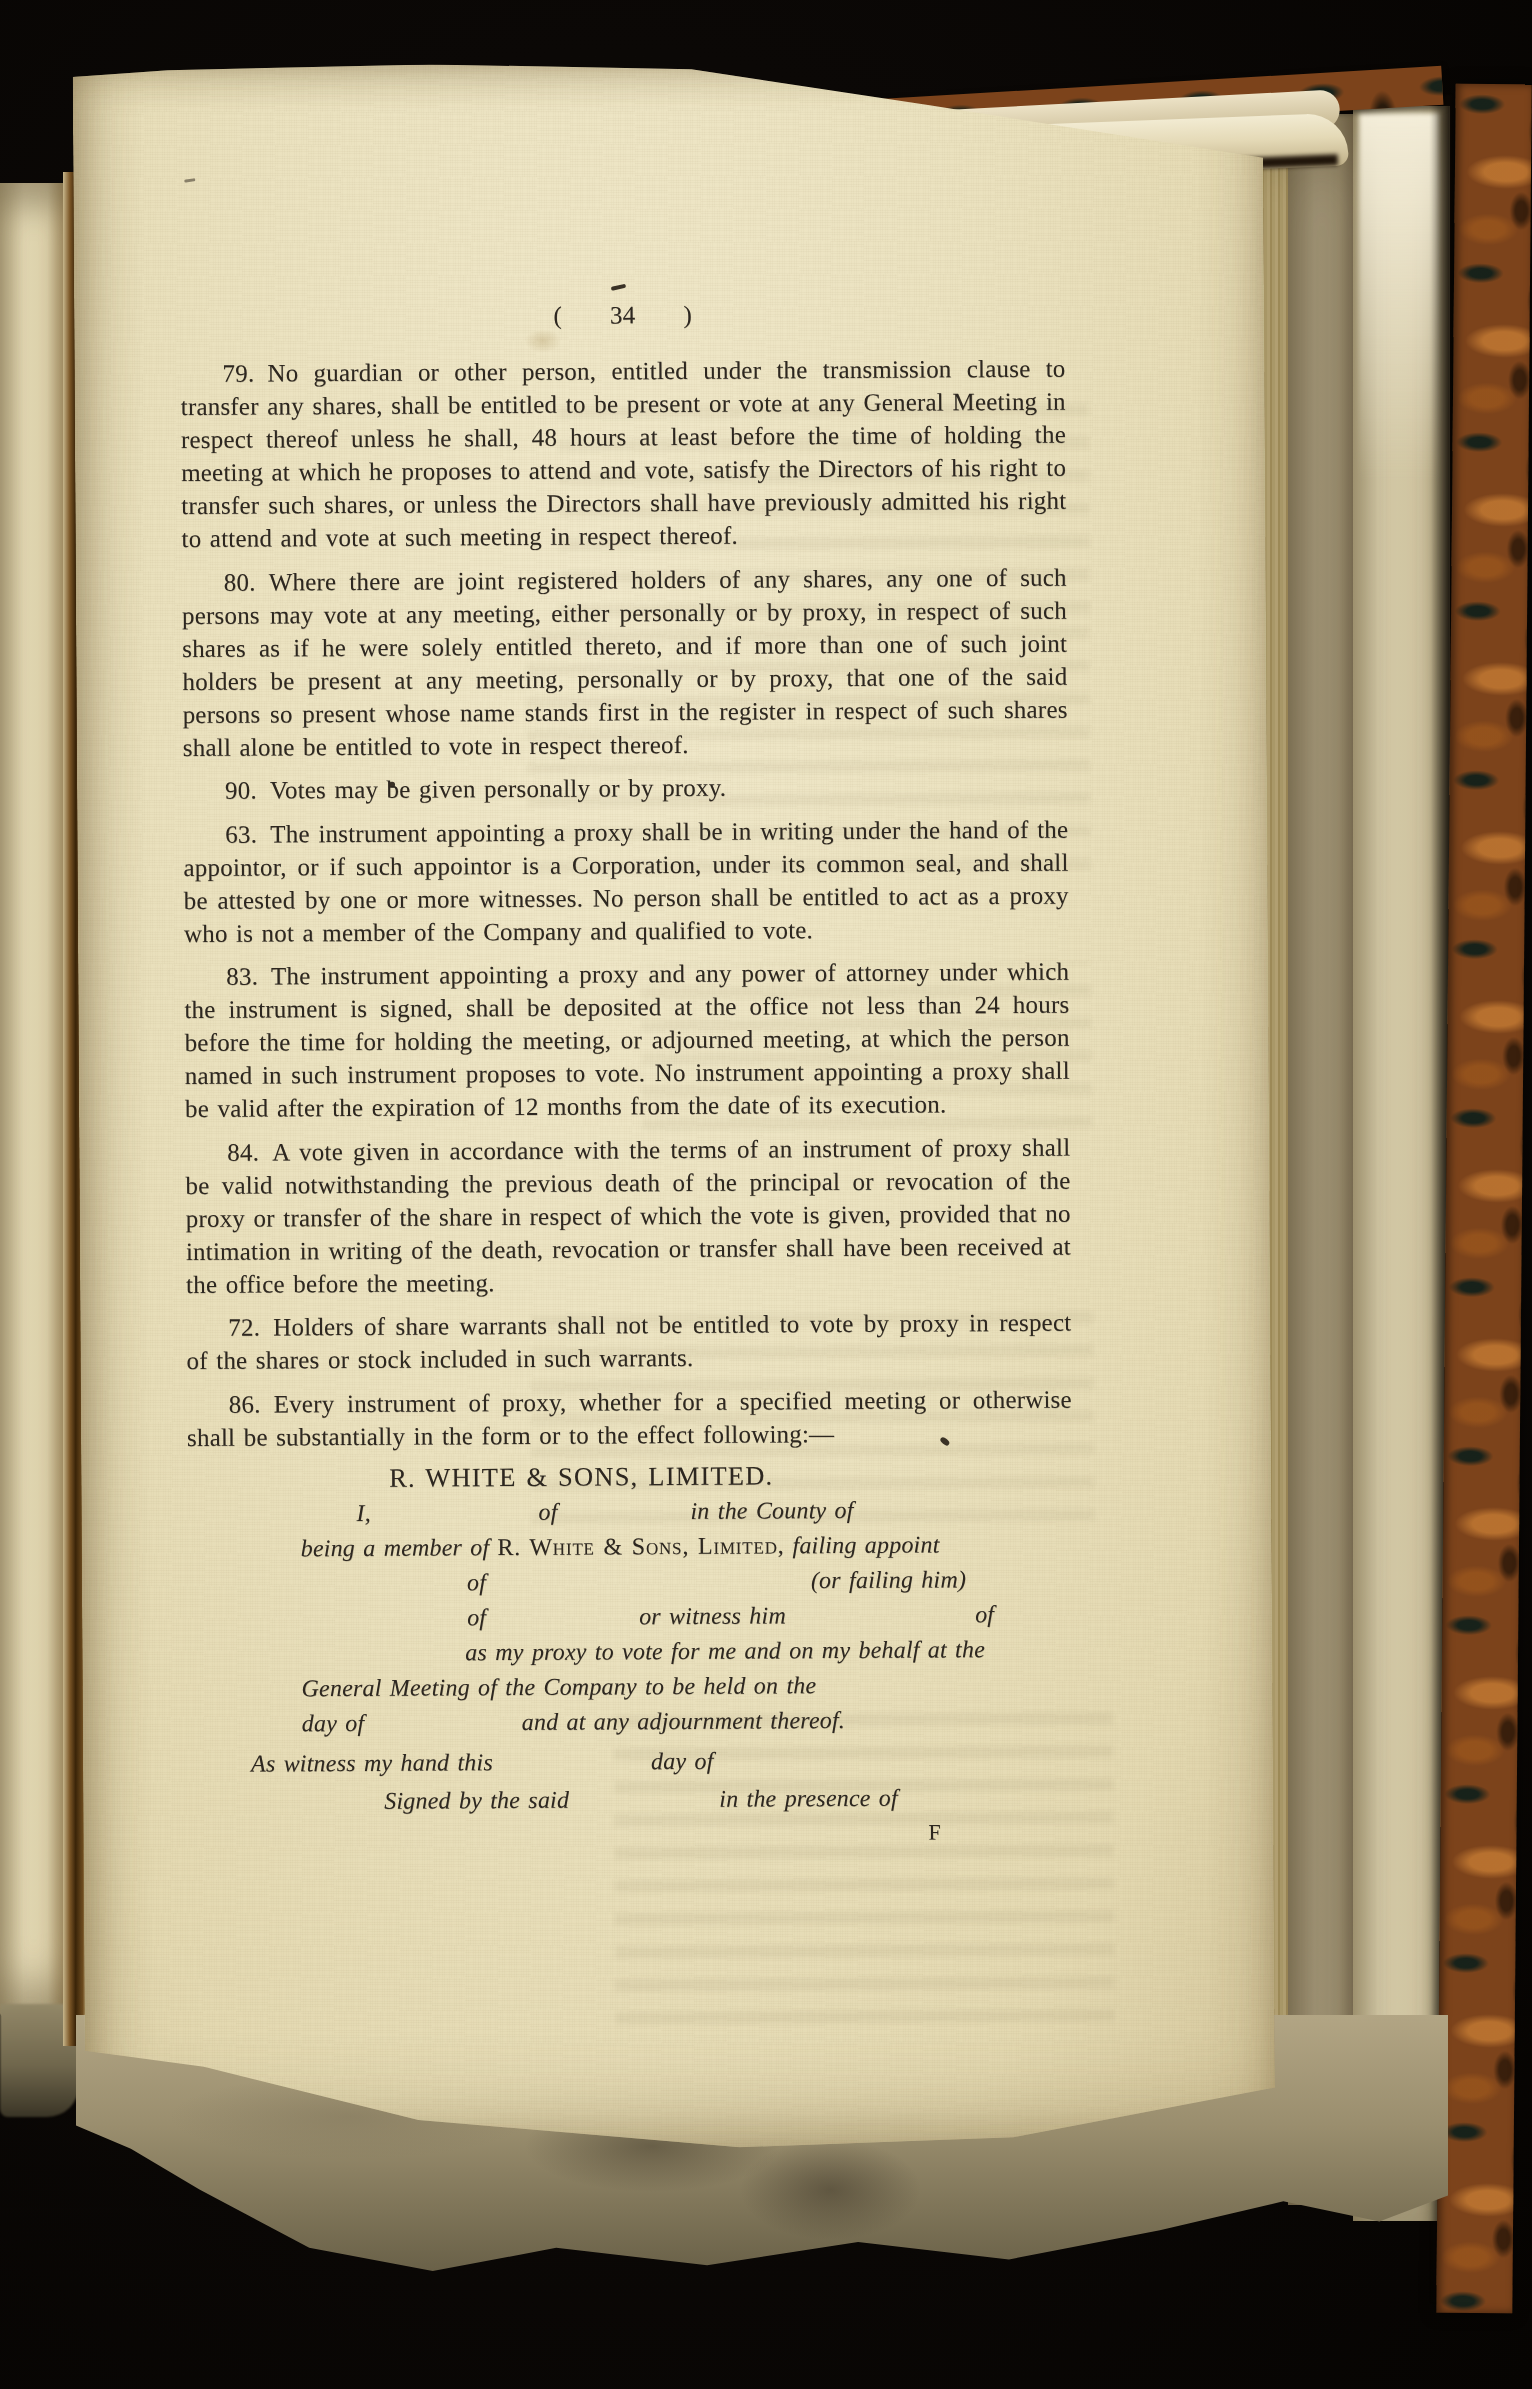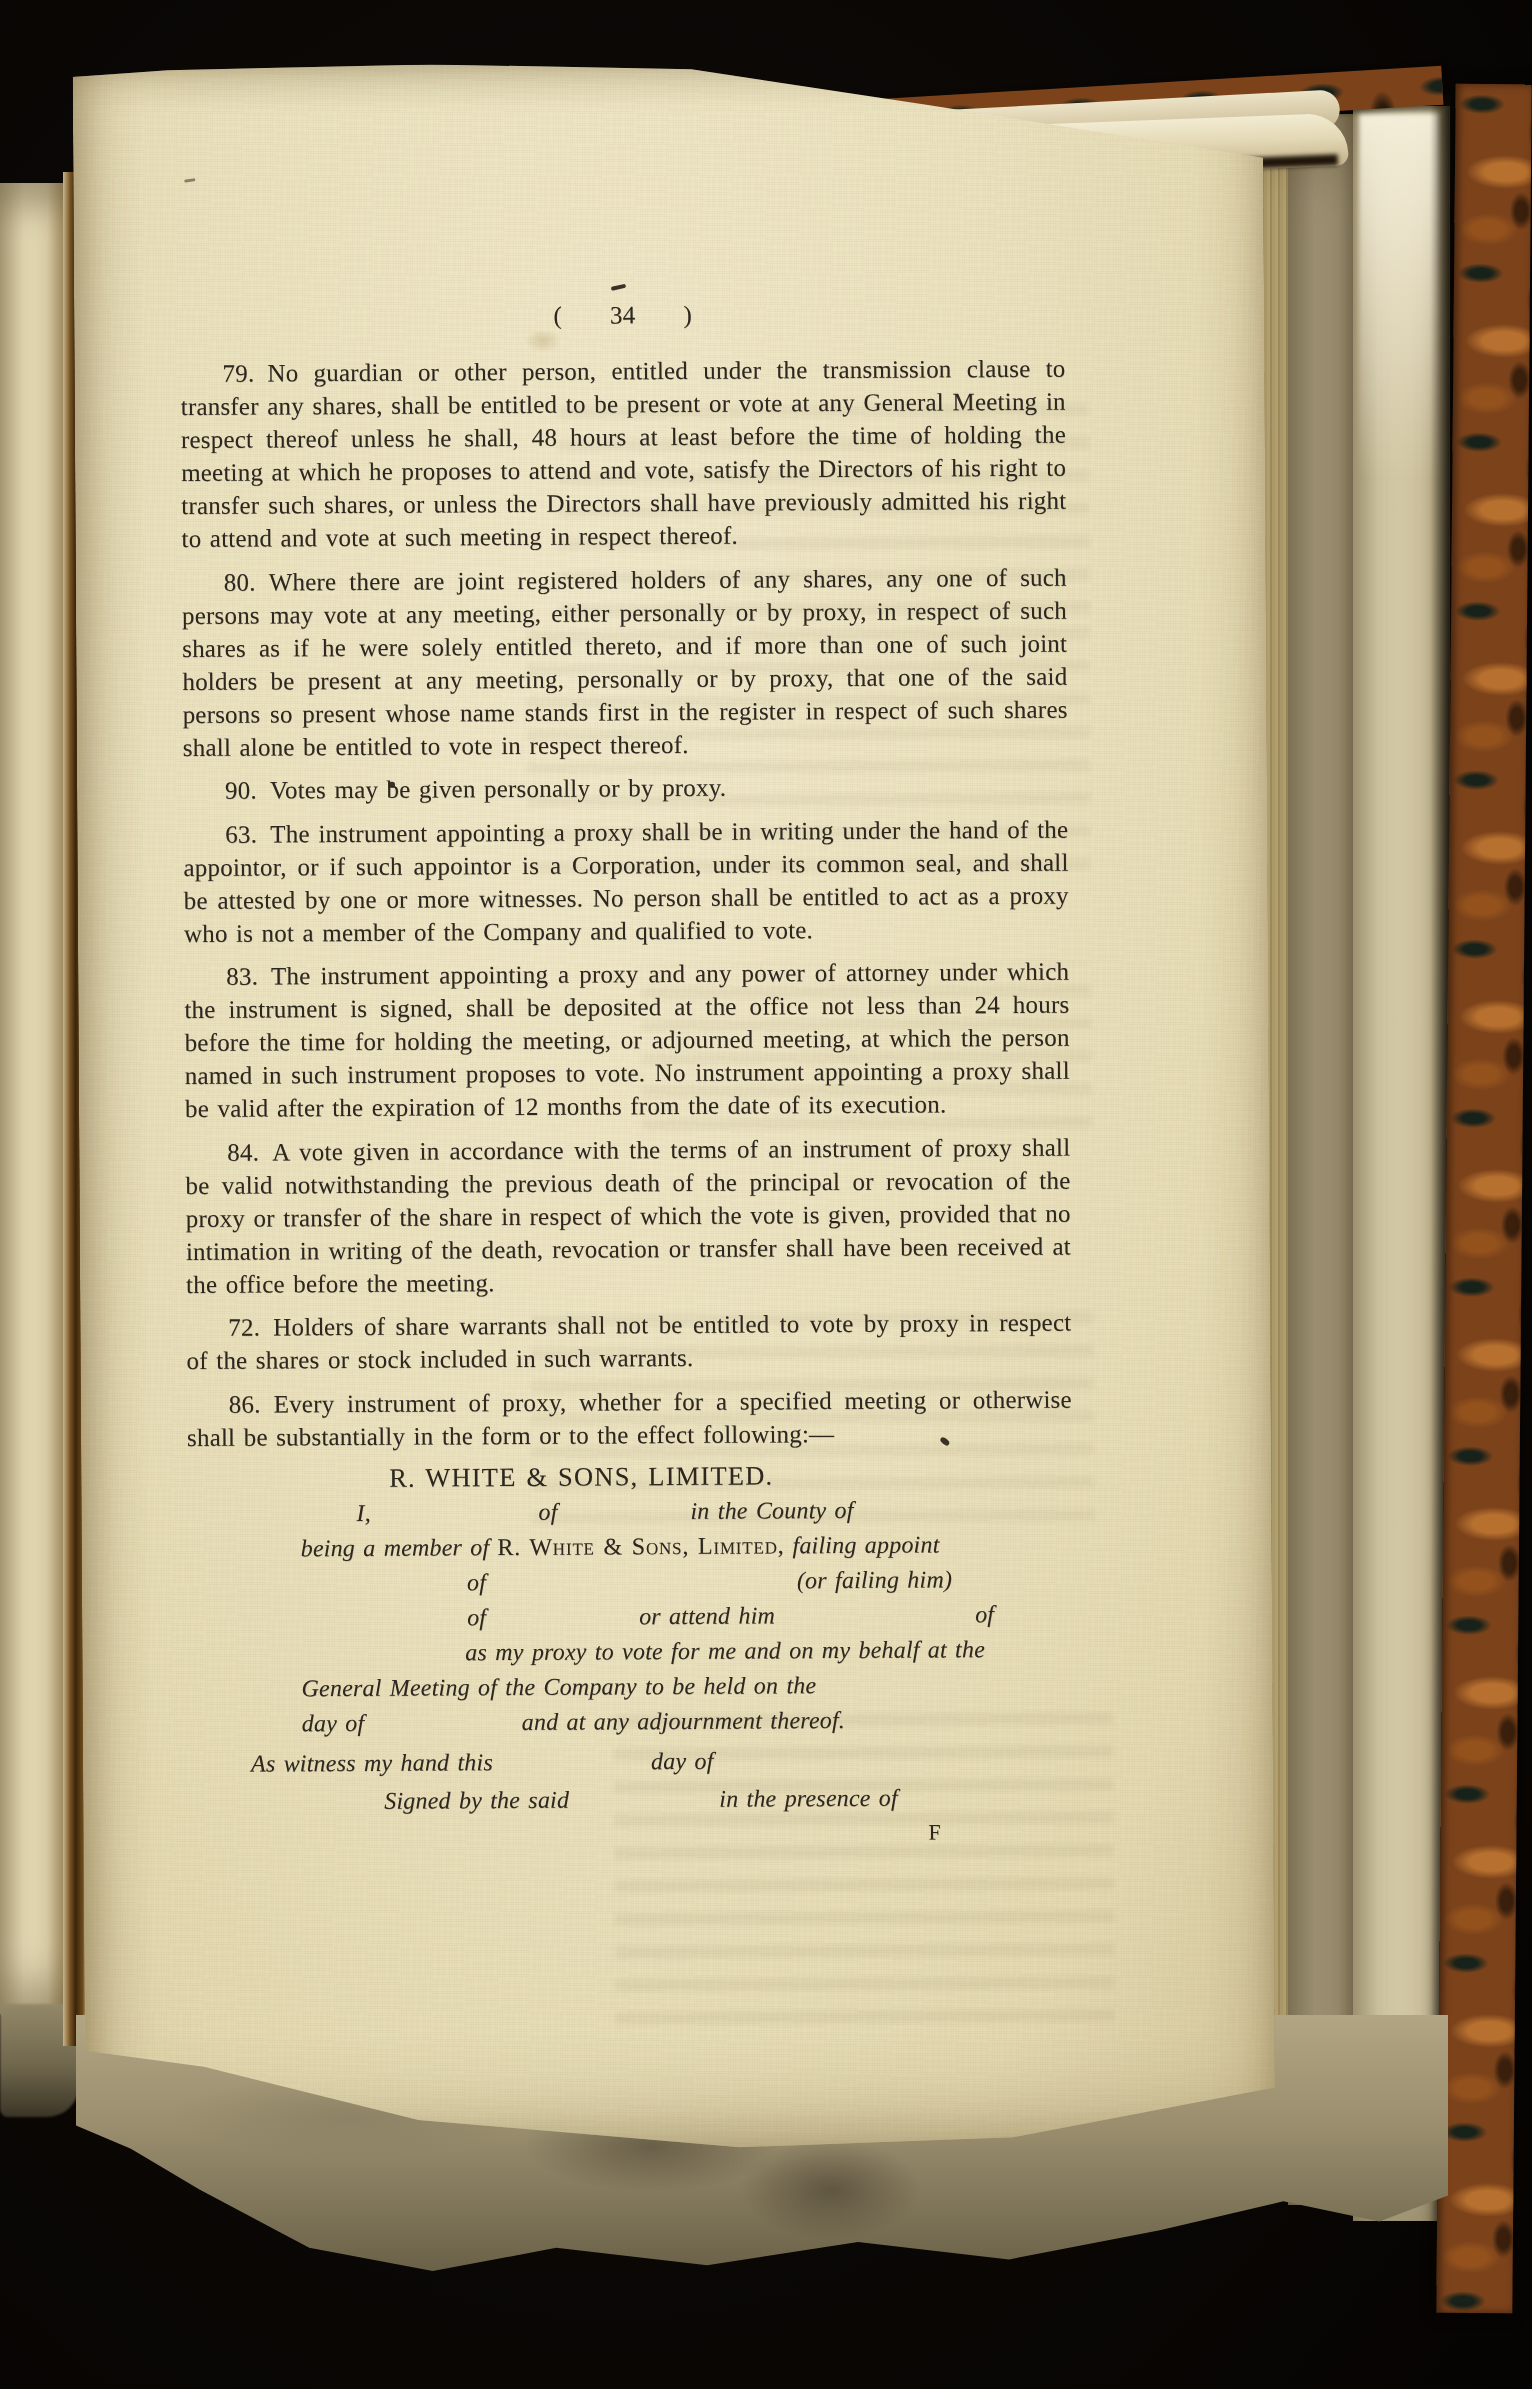--- a/index.html
+++ b/index.html
@@ -173,26 +173,26 @@
         <span style="left:351px">of</span>
         <span style="left:503px">in the County of</span>
       </div>
 
       <div class="fline">
         <span class="l2flow"><span style="position:static">being a member of</span><span class="sc" style="position:static">R. White &amp; Sons, Limited,</span><span style="position:static">failing appoint</span></span>
       </div>
 
       <div class="fline">
         <span style="left:279px">of</span>
-        <span style="left:609px">(or failing him)</span>
+        <span style="left:623px">(or failing him)</span>
       </div>
 
       <div class="fline">
         <span style="left:279px">of</span>
-        <span style="left:451px">or attend him</span>
+        <span style="left:451px">or witness him</span>
         <span style="left:787px">of</span>
       </div>
 
       <div class="fline">
         <span style="left:277px">as my proxy to vote for me and on my behalf at the</span>
       </div>
 
       <div class="fline">
         <span style="left:113px">General Meeting of the Company to be held on the</span>
       </div>

